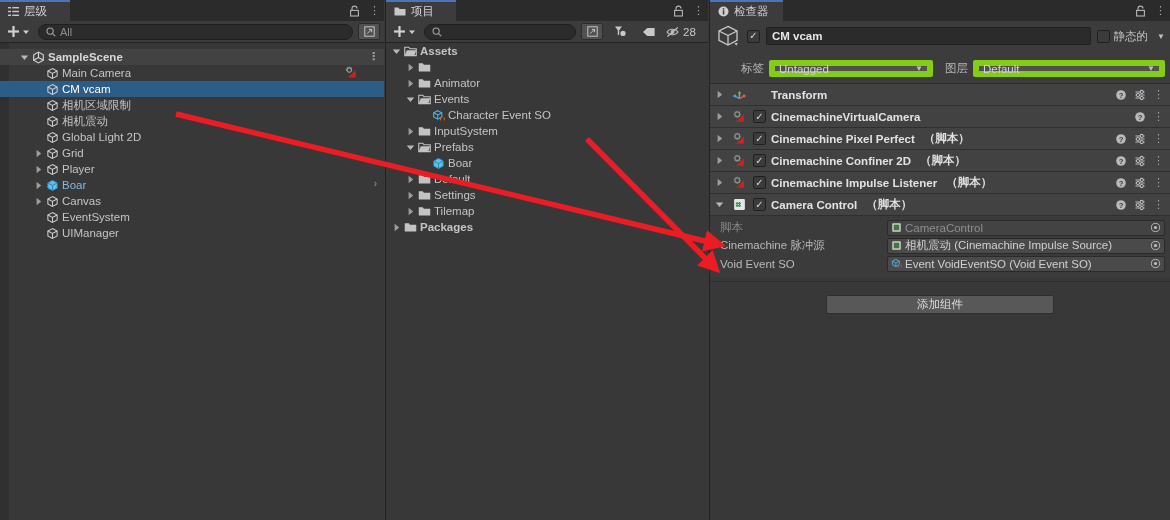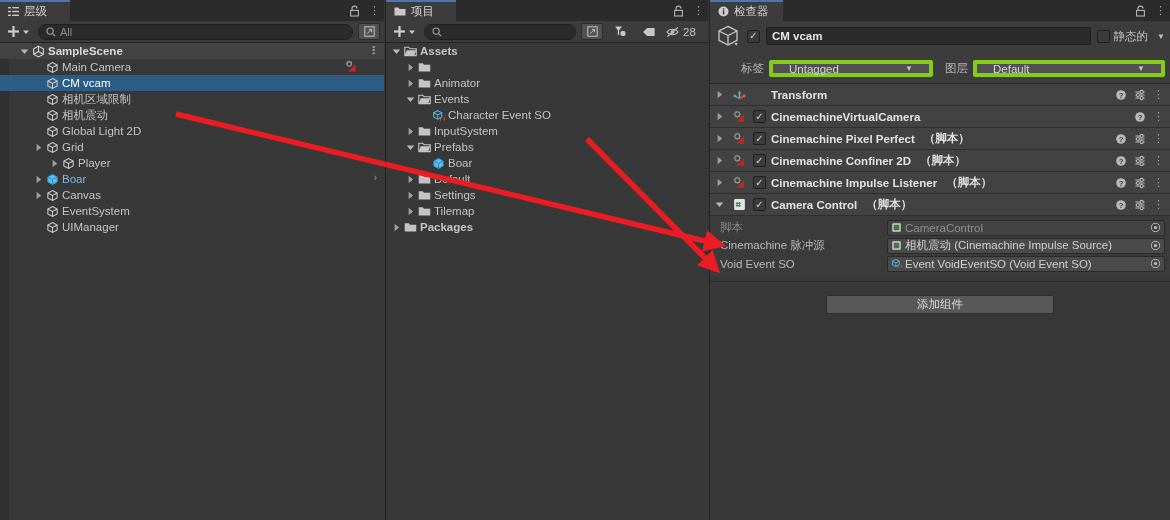--- a/index.html
+++ b/index.html
@@ -82,22 +82,22 @@
   .name-field{
     flex:1; height:18px; background:#2b2b2b; border:1px solid #1f1f1f;
     border-radius:2px; display:flex; align-items:center; padding:0 5px;
     color:#e6e6e6; font-weight:bold; font-size:11.5px;
   }
   .static-wrap{ display:flex; align-items:center; gap:4px; }
   .static-chk{ width:13px; height:13px; background:#3b3b3b; border:1px solid #1f1f1f; border-radius:2px; }
   .insp-row2{ display:flex; align-items:center; gap:5px; height:19px; margin-top:12px; padding-left:26px; }
   .mini-label{ color:#b4b4b4; font-size:11.5px; }
   .dropdown{
-    height:17px; background:#515151; border:4px solid #84cc16; border-radius:2px;
-    display:flex; align-items:center; padding:0 16px; color:#d4d4d4; font-size:11.5px;
+    height:17px; background:#515151; border:6px solid #84cc16; border-radius:2px;
+    display:flex; align-items:center; padding:0 4px; color:#d4d4d4; font-size:11.5px;
     justify-content:space-between;
   }
   .dd-arrow{ font-size:8px; color:#c0c0c0; margin-left:5px; }
 
   .comp{
     height:22px; background:#424242; border-bottom:1px solid #2f2f2f;
     display:flex; align-items:center; gap:5px; padding:0 4px 0 3px;
   }
   .comp .tw{ width:13px; flex:0 0 13px; display:flex; align-items:center; justify-content:center; color:#b0b0b0; font-size:9px; }
   .comp .cico{ width:17px; flex:0 0 17px; display:flex; align-items:center; justify-content:center; }
@@ -178,21 +178,21 @@
       </div>
       <div class="tbtn">
         <svg width="11" height="11" viewBox="0 0 11 11">
           <rect x="0.8" y="0.8" width="9.4" height="9.4" fill="none" stroke="#c4c4c4" stroke-width="1"></rect>
           <path d="M3.2 7.6 L7.4 3.4 M4.8 3.4 H7.6 V6.2" fill="none" stroke="#c4c4c4" stroke-width="1"></path>
         </svg>
       </div>
     </div>
 
     <div class="hier-left-strip"></div>
-    <div class="tree" id="hier-tree" style="top:43px;">
+    <div class="tree" id="hier-tree" style="top:49px;">
         <div class="row scene-row" style="padding-left: 18px; font-weight: bold;">
           <span class="tw">
             <svg width="9" height="9" viewBox="0 0 9 9">
               <path d="M0.8 2.4 L8.2 2.4 L4.5 7 Z" fill="#b8b8b8"></path>
             </svg>
           </span>
           <span class="ico">
             <svg width="13" height="13" viewBox="0 0 14 14">
               <path d="M7 1.2 L12.2 4.1 V9.9 L7 12.8 L1.8 9.9 V4.1 Z" fill="none" stroke="#d6d6d6" stroke-width="1.2"></path>
               <path d="M7 1.2 V6.9 L12.2 9.9 M7 6.9 L1.8 9.9" fill="none" stroke="#d6d6d6" stroke-width="1.2"></path>
@@ -265,21 +265,21 @@
             </svg>
           </span>
           <span class="ico">
             <svg width="13" height="13" viewBox="0 0 14 14">
               <path d="M7 1.6 L12 4.3 V9.6 L7 12.4 L2 9.6 V4.3 Z" fill="none" stroke="#cdcdcd" stroke-width="1.1"></path>
               <path d="M2 4.3 L7 7 L12 4.3 M7 7 V12.4" fill="none" stroke="#cdcdcd" stroke-width="1.1"></path>
             </svg>
           </span>
           <span class="lbl">Grid</span>
         </div>
-        <div class="row" style="padding-left: 48px;">
+        <div class="row" style="padding-left: 32px;">
           <span class="tw">
             <svg width="9" height="9" viewBox="0 0 9 9">
               <path d="M2.6 0.8 L7.2 4.5 L2.6 8.2 Z" fill="#9e9e9e"></path>
             </svg>
           </span>
           <span class="ico">
             <svg width="13" height="13" viewBox="0 0 14 14">
               <path d="M7 1.6 L12 4.3 V9.6 L7 12.4 L2 9.6 V4.3 Z" fill="none" stroke="#cdcdcd" stroke-width="1.1"></path>
               <path d="M2 4.3 L7 7 L12 4.3 M7 7 V12.4" fill="none" stroke="#cdcdcd" stroke-width="1.1"></path>
             </svg>

